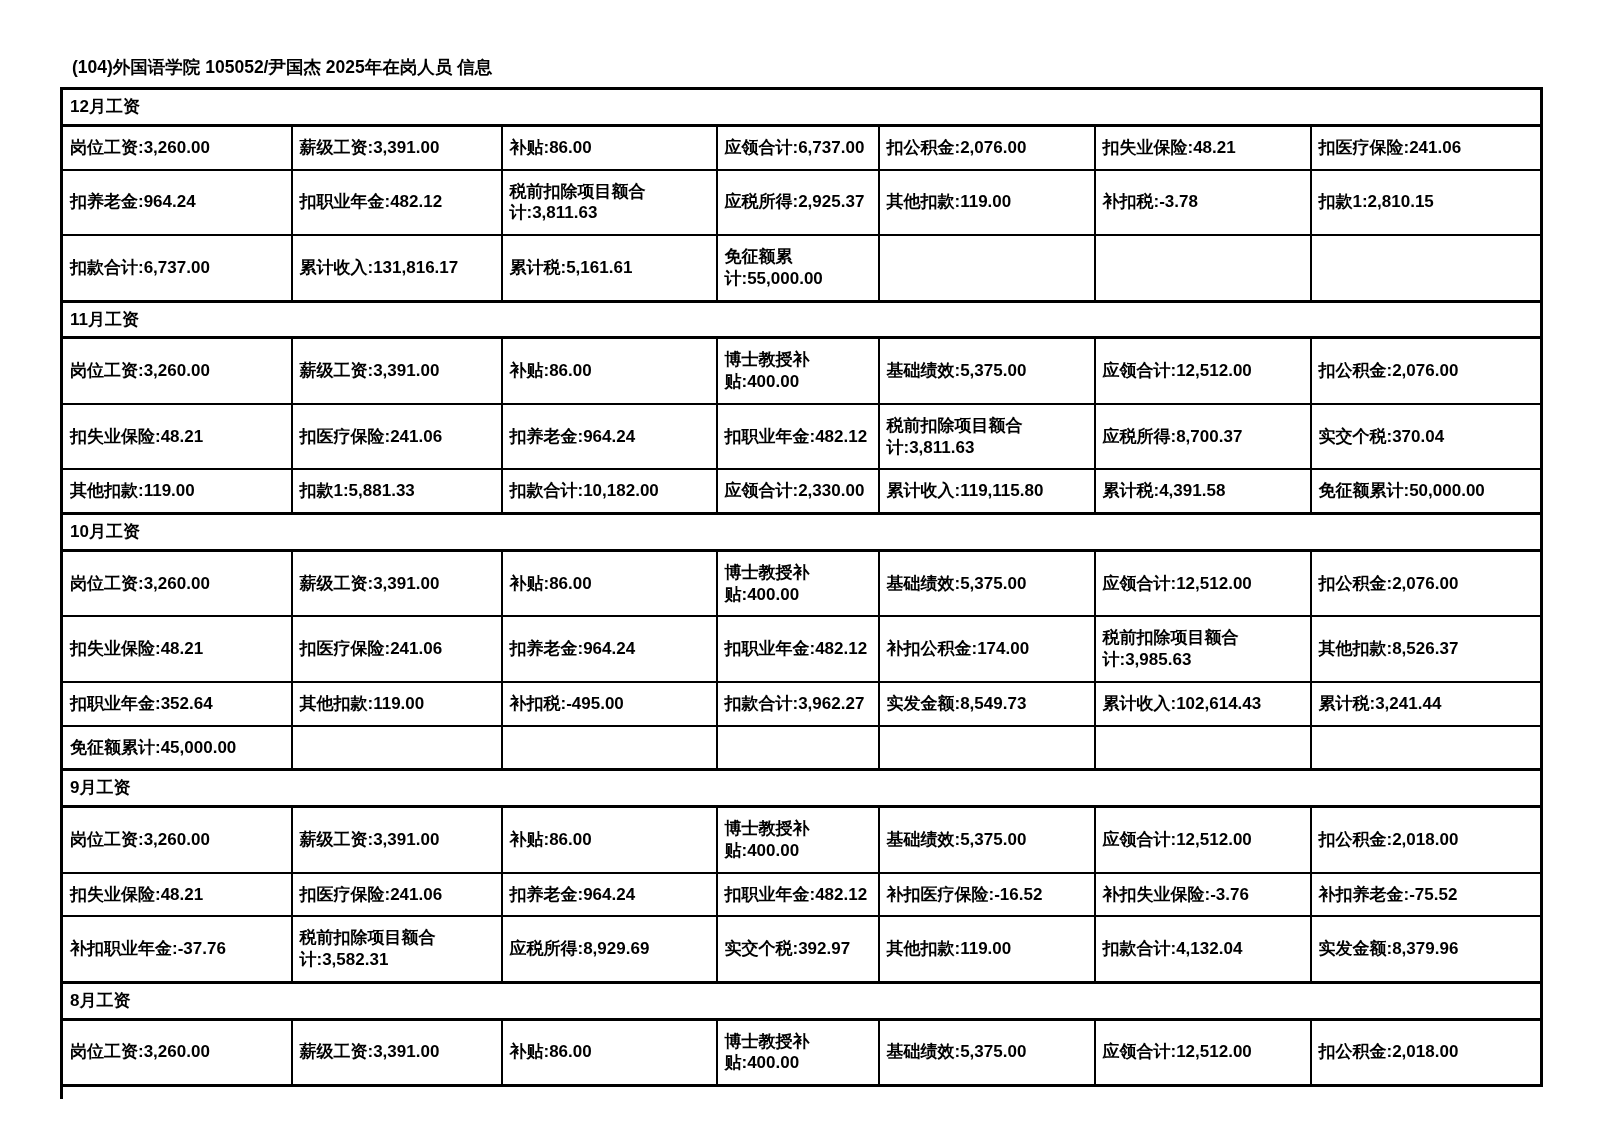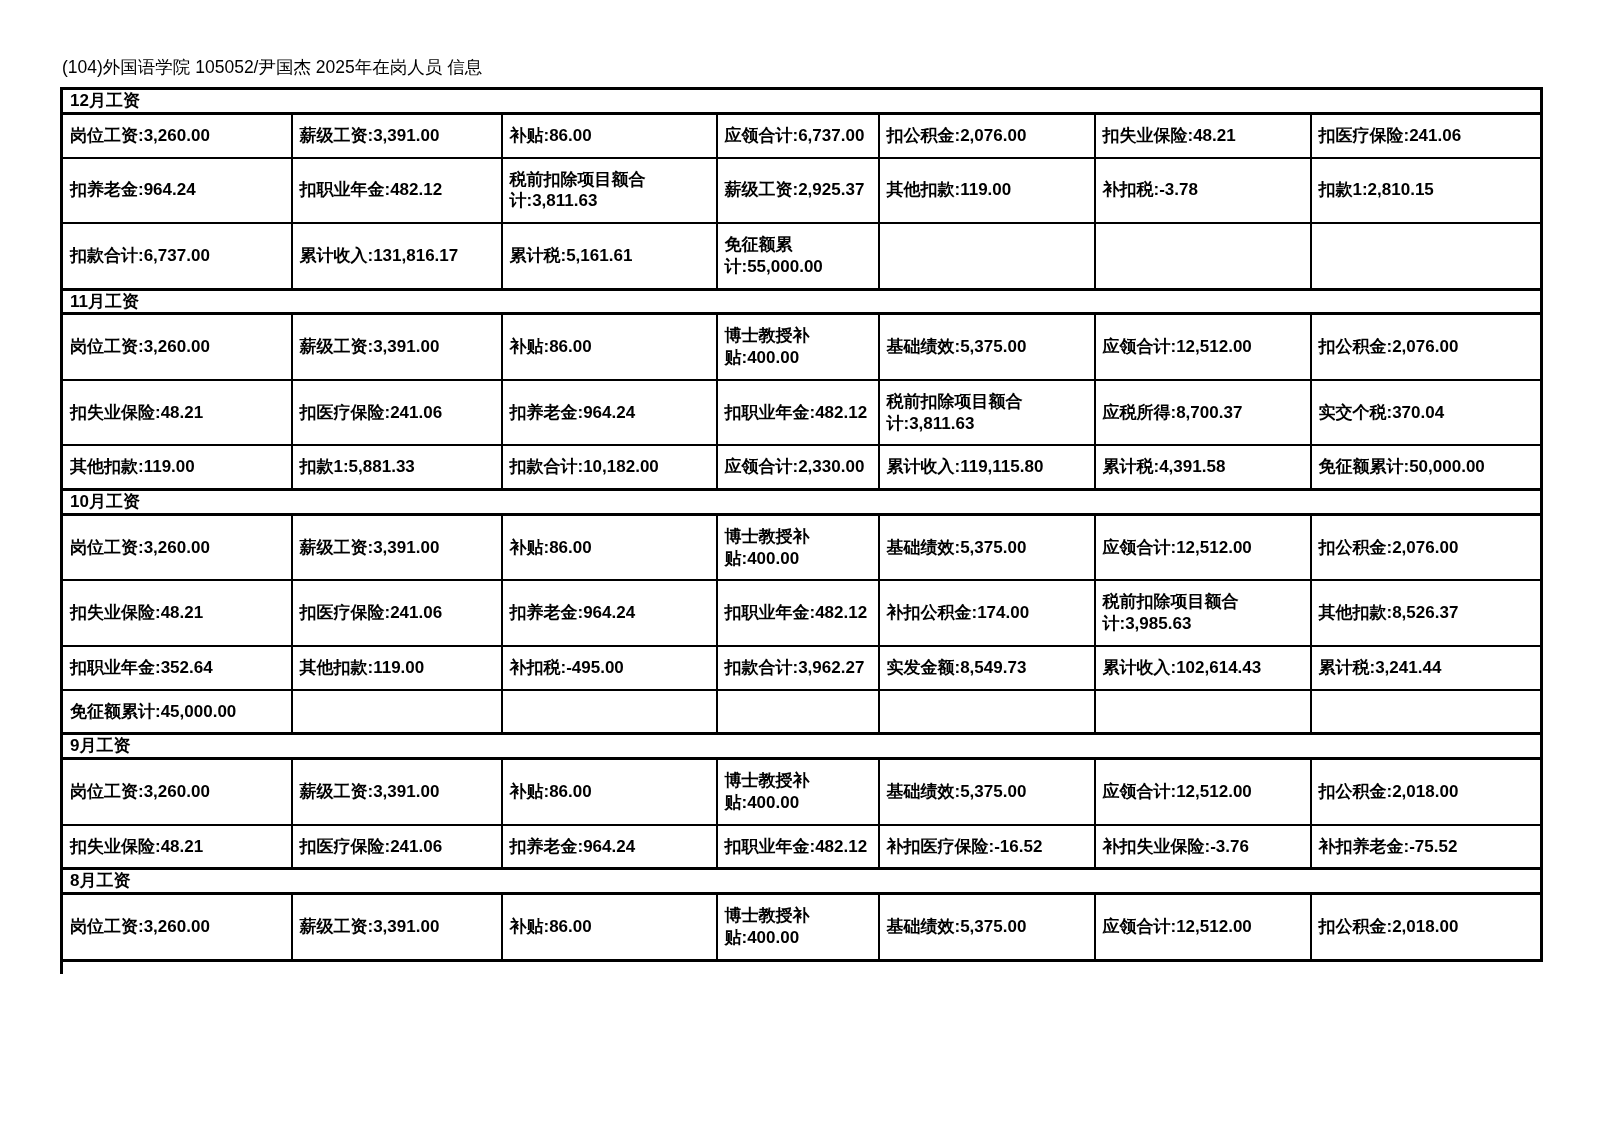--- a/index.html
+++ b/index.html
@@ -11,44 +11,44 @@
     height: 1131px;
     overflow: hidden;
     font-family: "Liberation Sans", "DejaVu Sans", sans-serif;
     color: #000000;
   }
   .page {
     padding: 56px 60px 0 60px;
   }
   .title {
     font-size: 17.5px;
-    font-weight: 400;
+    font-weight: 700;
     line-height: 22px;
-    margin: 0 0 9px 2px;
+    margin: 0 0 9px 12px;
     white-space: nowrap;
   }
   table.salary-table {
     border-collapse: collapse;
     table-layout: fixed;
     width: 1480px;
     border: 3px solid #000000;
   }
   table.salary-table td {
     border: 2px solid #000000;
     font-size: 17px;
     font-weight: 700;
     line-height: 1.28;
     padding: 10px 4px 10px 7px;
     vertical-align: middle;
     overflow: hidden;
   }
   tr.section-row td {
     border-bottom-width: 3px;
     border-top-width: 3px;
-    padding: 0 7px;
+    padding: 6px 7px;
     height: 21px;
   }
   tr.data-row td {
     height: 22px;
   }
   .cut-stub {
     width: 0;
     height: 12px;
     border-left: 3px solid #000000;
     margin-left: 0;
@@ -80,21 +80,21 @@
           <td>补贴:86.00</td>
           <td>应领合计:6,737.00</td>
           <td>扣公积金:2,076.00</td>
           <td>扣失业保险:48.21</td>
           <td>扣医疗保险:241.06</td>
         </tr>
         <tr class="data-row">
           <td>扣养老金:964.24</td>
           <td>扣职业年金:482.12</td>
           <td>税前扣除项目额合计:3,811.63</td>
-          <td>薪级工资:2,925.37</td>
+          <td>应税所得:2,925.37</td>
           <td>其他扣款:119.00</td>
           <td>补扣税:-3.78</td>
           <td>扣款1:2,810.15</td>
         </tr>
         <tr class="data-row">
           <td>扣款合计:6,737.00</td>
           <td>累计收入:131,816.17</td>
           <td>累计税:5,161.61</td>
           <td>免征额累计:55,000.00</td>
           <td></td>
@@ -184,20 +184,29 @@
         </tr>
         <tr class="data-row">
           <td>扣失业保险:48.21</td>
           <td>扣医疗保险:241.06</td>
           <td>扣养老金:964.24</td>
           <td>扣职业年金:482.12</td>
           <td>补扣医疗保险:-16.52</td>
           <td>补扣失业保险:-3.76</td>
           <td>补扣养老金:-75.52</td>
         </tr>
+        <tr class="data-row">
+          <td>补扣职业年金:-37.76</td>
+          <td>税前扣除项目额合计:3,582.31</td>
+          <td>应税所得:8,929.69</td>
+          <td>实交个税:392.97</td>
+          <td>其他扣款:119.00</td>
+          <td>扣款合计:4,132.04</td>
+          <td>实发金额:8,379.96</td>
+        </tr>
         <tr class="section-row">
           <td colspan="7">8月工资</td>
         </tr>
         <tr class="data-row">
           <td>岗位工资:3,260.00</td>
           <td>薪级工资:3,391.00</td>
           <td>补贴:86.00</td>
           <td>博士教授补贴:400.00</td>
           <td>基础绩效:5,375.00</td>
           <td>应领合计:12,512.00</td>

